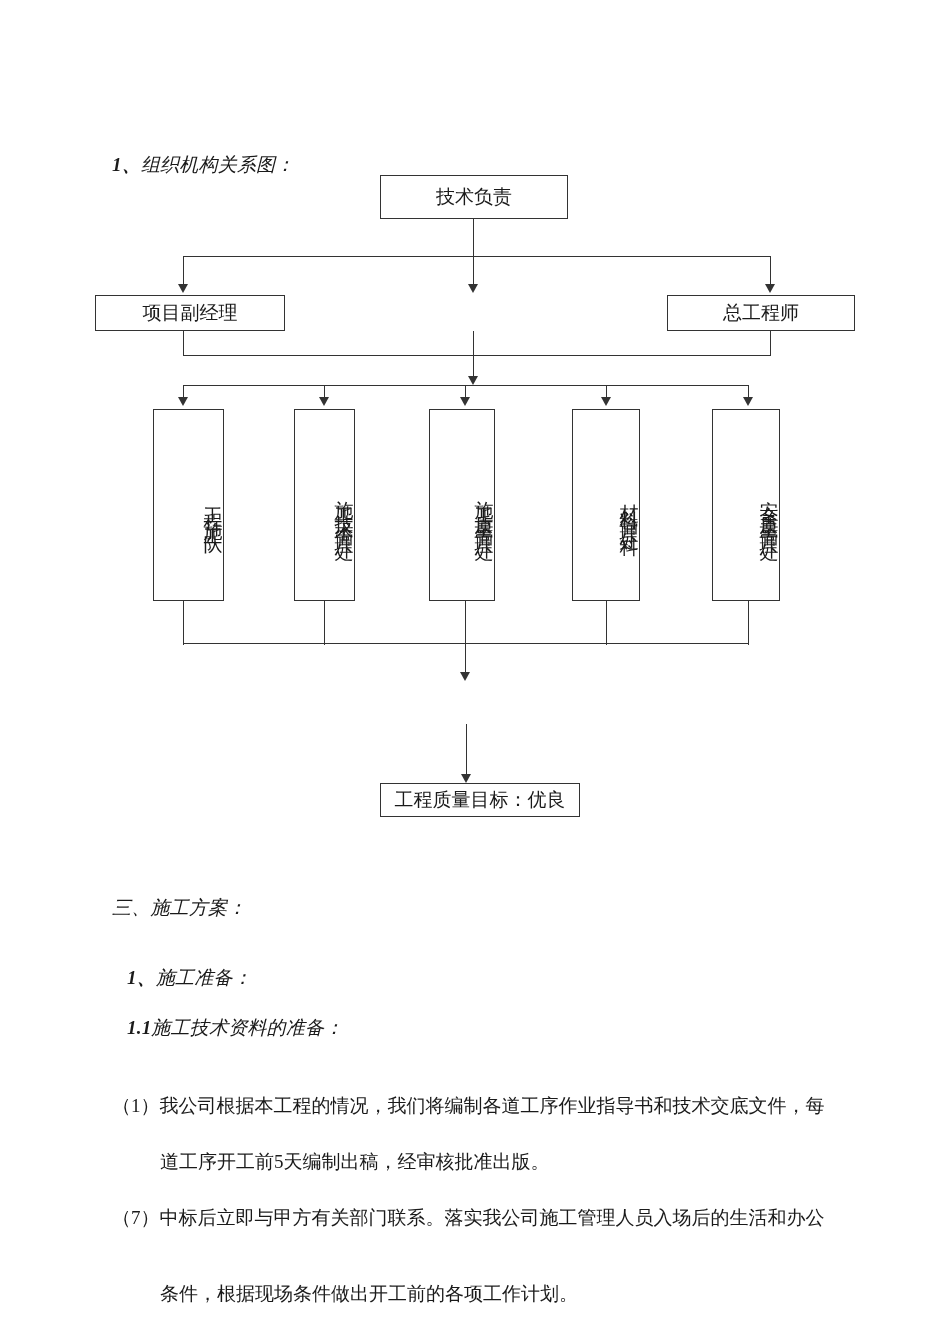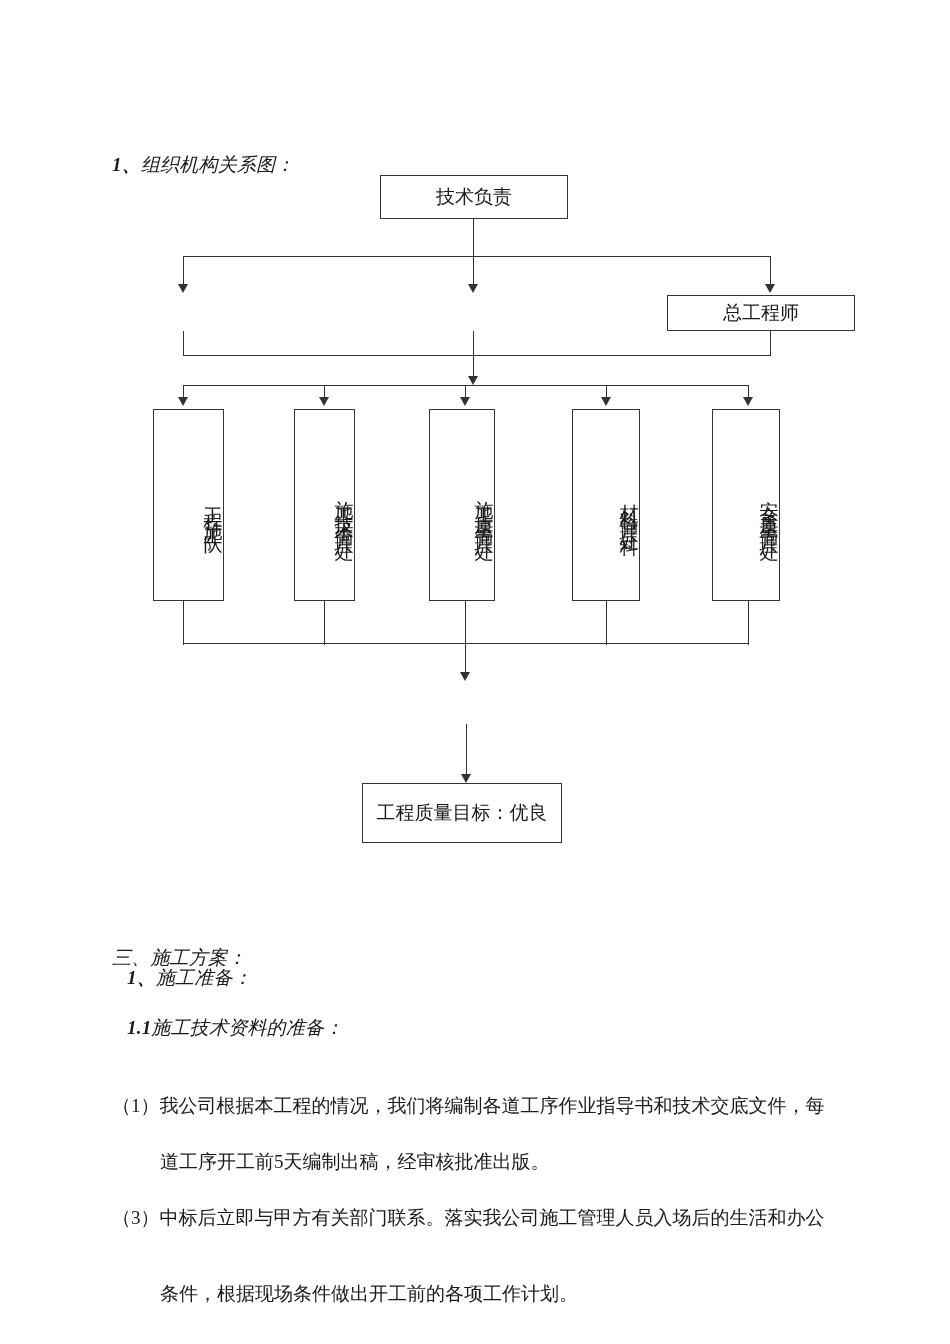--- a/index.html
+++ b/index.html
@@ -31,21 +31,21 @@
     font-size: 19px;
     line-height: 1.0;
     letter-spacing: 0.2px;
     font-style: italic;
   }
   .bold { font-weight: bold; }
 
   .heading-1 { left: 112px; top: 155px; font-size: 19px; }
   .heading-1 .num { font-weight: bold; }
 
-  .sec-3   { left: 112px; top: 948px; }
+  .sec-3   { left: 112px; top: 898px; }
   .sec-1   { left: 127px; top: 968px; text-align: right; }
   .sec-11  { left: 127px; top: 1018px; }
 
   .para {
     position: absolute;
     font-size: 19px;
     line-height: 1.0;
     white-space: pre;
     margin-top: 28px;
   }
@@ -116,20 +116,23 @@
 
     <div class="line vline" style="left:183px; top:256px; height:30px;"></div>
     <div class="arrow" style="left:178px; top:284px;"></div>
 
     <div class="line vline" style="left:473px; top:256px; height:30px;"></div>
     <div class="arrow" style="left:468px; top:284px;"></div>
 
     <div class="line vline" style="left:770px; top:256px; height:30px;"></div>
     <div class="arrow" style="left:765px; top:284px;"></div>
 
+    <div class="node" style="left:95px; top:295px; width:190px; height:36px;">
+      <span>项目副经理</span>
+    </div>
 
 
     <div class="node" style="left:667px; top:295px; width:188px; height:36px;">
       <span>总工程师</span>
     </div>
 
     <div class="line vline" style="left:183px; top:331px; height:25px;"></div>
     <div class="line vline" style="left:770px; top:331px; height:25px;"></div>
     <div class="line hline" style="left:183px; top:355px; width:588px;"></div>
 
@@ -179,31 +182,31 @@
     <div class="line vline" style="left:748px; top:601px; height:44px;"></div>
     <div class="line hline" style="left:183px; top:643px; width:565px;"></div>
 
     <div class="line vline" style="left:465px; top:601px; height:76px;"></div>
     <div class="arrow" style="left:460px; top:672px;"></div>
 
 
     <div class="line vline" style="left:466px; top:724px; height:55px;"></div>
     <div class="arrow" style="left:461px; top:774px;"></div>
 
-    <div class="node" style="left:362px; top:783px; width:200px; height:60px;">
+    <div class="node" style="left:380px; top:783px; width:200px; height:34px;">
       <span>工程质量目标：优良</span>
     </div>
 
   </div>
 
   <div class="txt sec-3">三、施工方案：</div>
 
   <div class="txt sec-1"><span class="bold">1、</span><span>施工准备：</span></div>
 
   <div class="txt sec-11"><span class="bold">1.1</span><span>施工技术资料的准备：</span></div>
 
   <div class="para p1-l1">（1）我公司根据本工程的情况，我们将编制各道工序作业指导书和技术交底文件，每</div>
   <div class="para p1-l2">道工序开工前5天编制出稿，经审核批准出版。</div>
 
-  <div class="para p2-l1">（3）中标后立即与甲方有关部门联系。落实我公司施工管理人员入场后的生活和办公</div>
+  <div class="para p2-l1">（7）中标后立即与甲方有关部门联系。落实我公司施工管理人员入场后的生活和办公</div>
   <div class="para p2-l2">条件，根据现场条件做出开工前的各项工作计划。</div>
 
 </div>
 
 </body></html>

